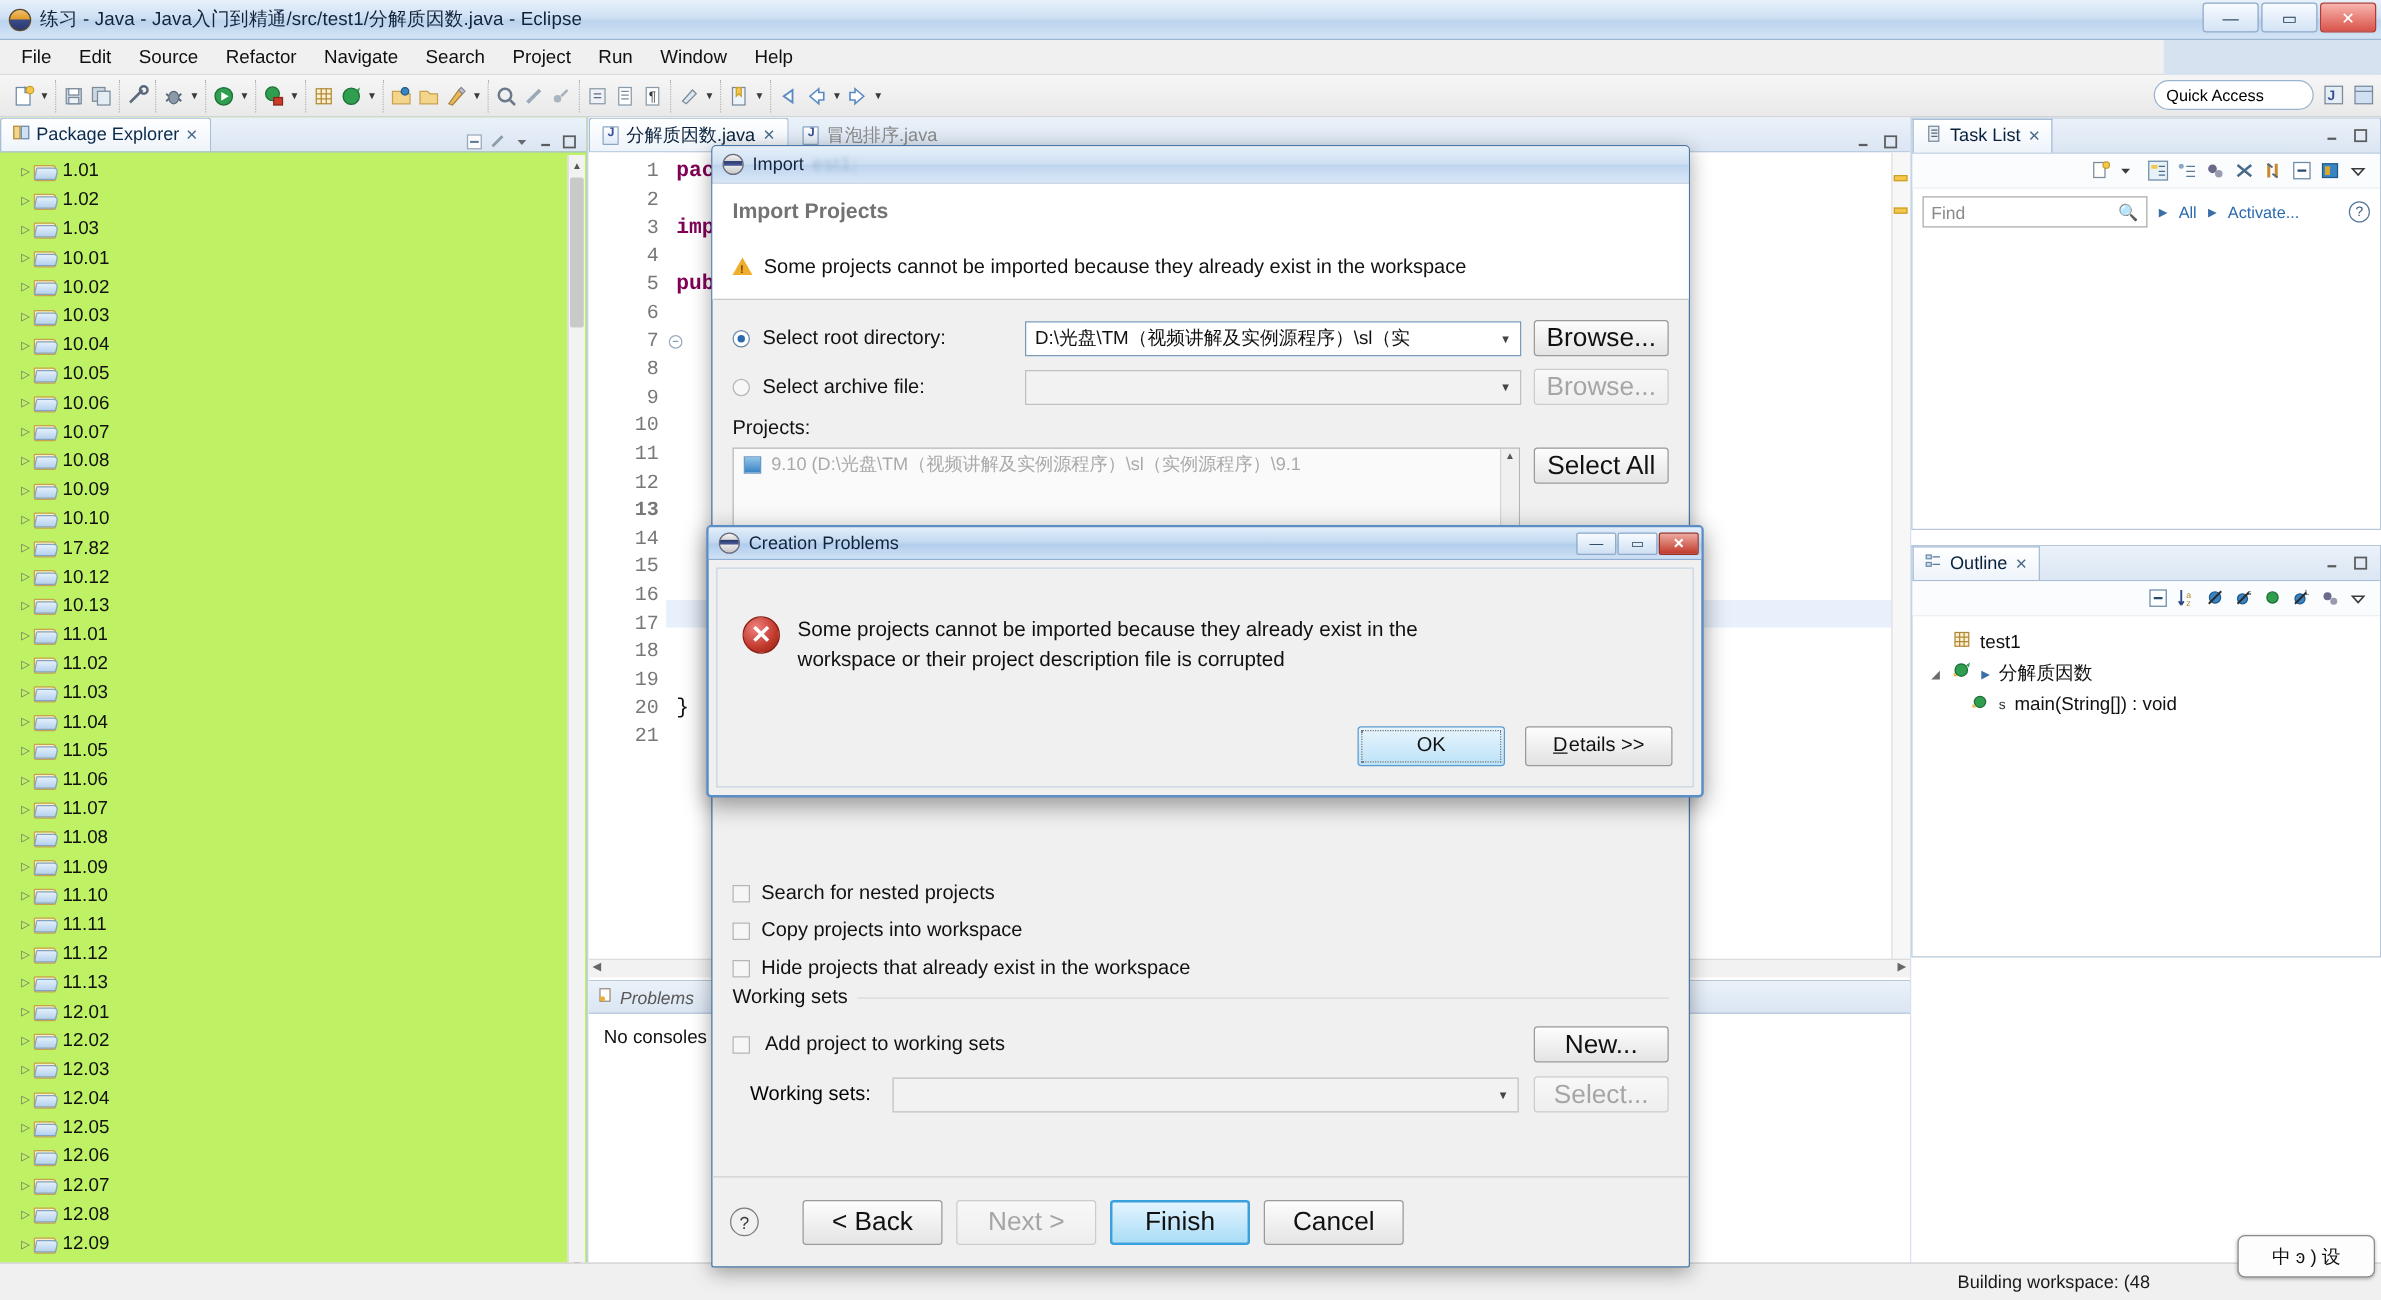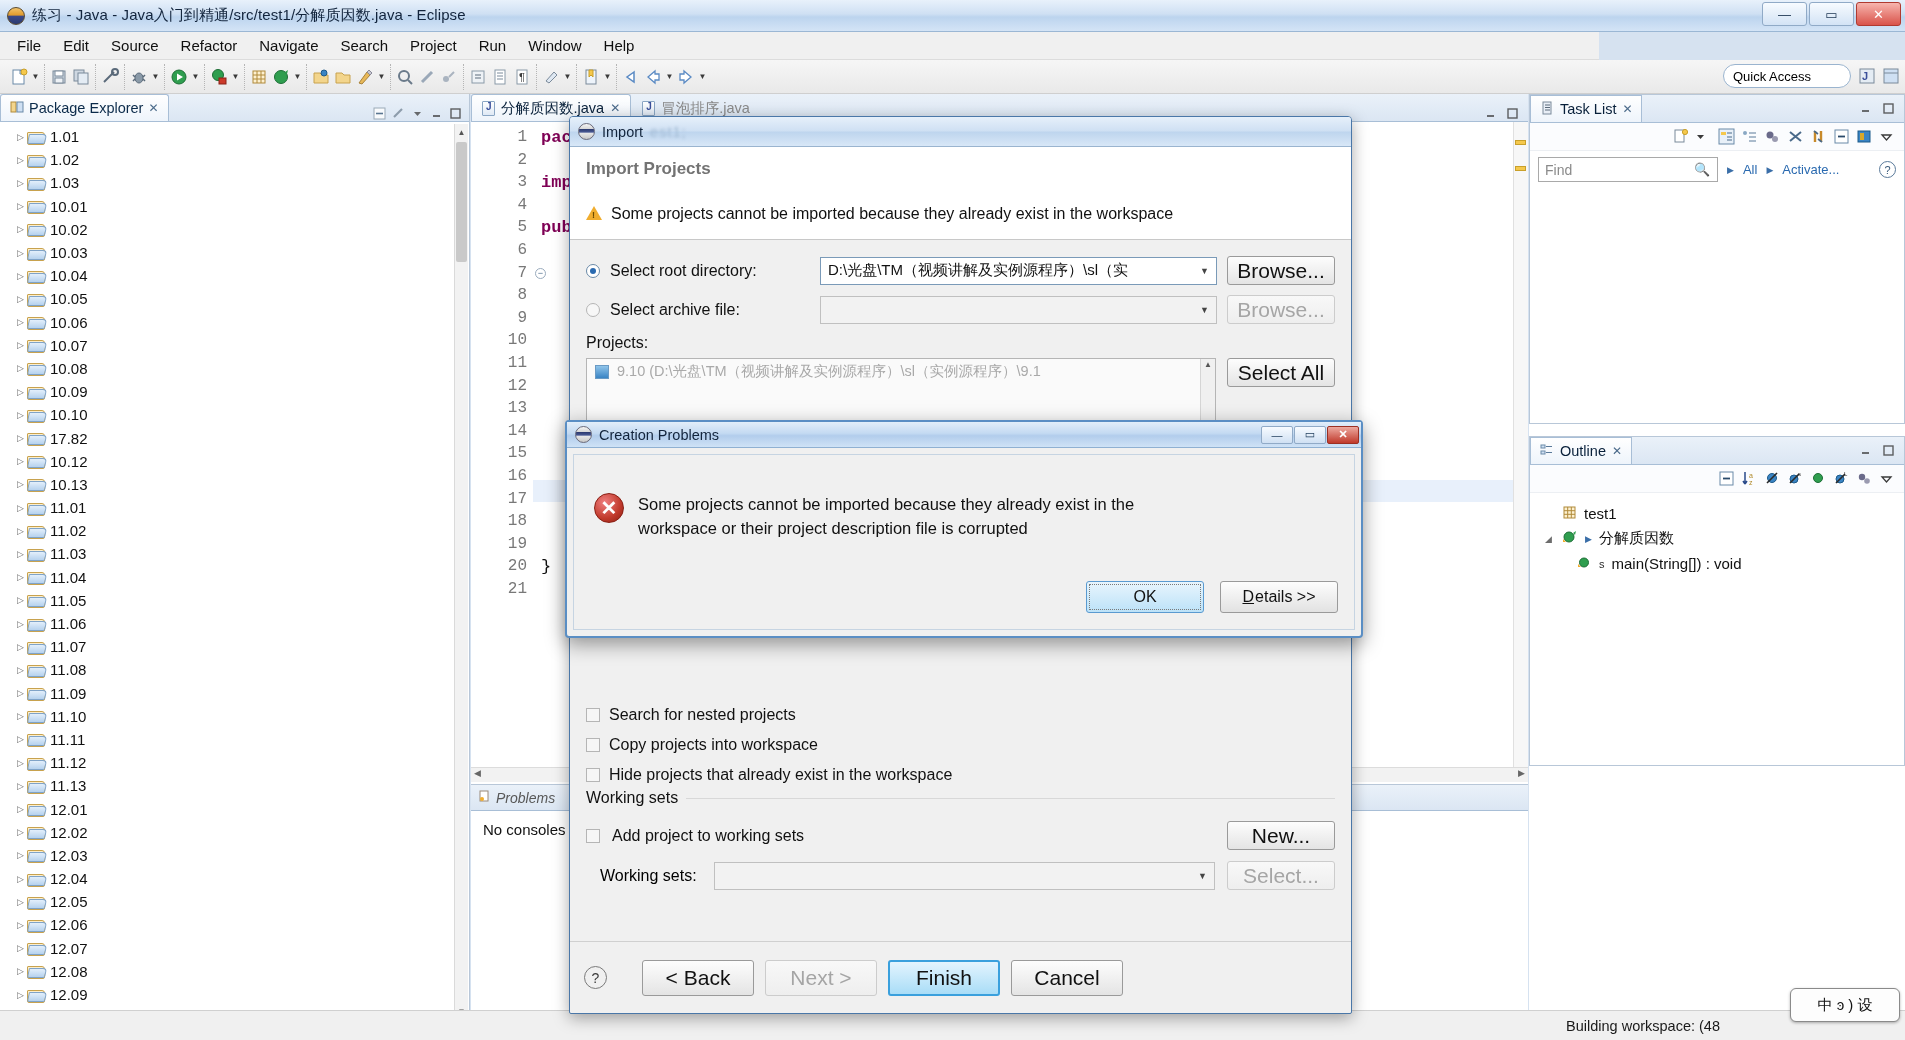--- a/index.html
+++ b/index.html
@@ -28,21 +28,21 @@
   .tb-btns { position:absolute; right:4px; top:2px; display:flex; gap:2px; }
   .tb-btn {
     width:45px;height:24px;border:1px solid #90aac7;border-radius:3px;
     background:linear-gradient(to bottom,#f7fbff,#d3e3f5);
     display:flex;align-items:center;justify-content:center;font-size:13px;color:#1b3350;
   }
   .tb-btn.close { background:linear-gradient(to bottom,#f7b5ae,#d9534a); border-color:#b03a30; color:#fff; }
 
   
   .menubar {
-    position:absolute; top:32px; left:0; width:1599px; height:28px;
+    position:absolute; top:32px; left:0; width:1731px; height:28px;
     background:#f0f0f0; border-bottom:1px solid #dcdcdc;
     display:flex; align-items:center; padding-left:6px;
   }
   .menu-item { padding:3px 11px; font-size:15px; color:#101010; cursor:default; }
 
   
   .toolbar {
     position:absolute; top:60px; left:0; width:1905px; height:34px;
     background:linear-gradient(to bottom,#f6f6f6,#e9e9e9);
     border-bottom:1px solid #cfcfcf; display:flex; align-items:center; padding-left:5px;
@@ -52,21 +52,21 @@
   .ticon { width:20px;height:20px; display:inline-block; position:relative; }
   .caret { width:9px; height:20px; display:flex; align-items:center; justify-content:center; font-size:8px; color:#3a3a3a;}
   .quick {
     position:absolute; right:54px; top:4px; width:128px; height:24px;
     border:1px solid #9ab4cf; border-radius:12px; background:#fff;
     font-size:13px; color:#000000; display:flex; align-items:center; padding-left:9px;
   }
   .tb-right-ic { position:absolute; top:6px; width:20px;height:20px; }
 
   
-  .left-panel { position:absolute; left:0; top:94px; width:470px; height:930px; background:#ffffff; border-right:1px solid #b8c7d8;}
+  .left-panel { position:absolute; left:0; top:94px; width:470px; height:930px; background:#bef264; border-right:1px solid #b8c7d8;}
   .view-tabs {
     height:28px; background:linear-gradient(to bottom,#eaf1f9,#dbe6f3);
     display:flex; align-items:flex-end; border-bottom:1px solid #a8bed6;
   }
   .view-tab {
     height:27px; display:flex; align-items:center; gap:5px; padding:0 9px;
     background:linear-gradient(to bottom,#ffffff,#eef4fb);
     border:1px solid #a8bed6; border-bottom:none; border-top-left-radius:3px;border-top-right-radius:3px;
     font-size:14.5px; color:#0b2a4a;
   }
@@ -727,21 +727,21 @@
           <span class="ln" style="top: 51.2px;">3</span>
           <span class="ln" style="top: 73.8px;">4</span>
           <span class="ln" style="top: 96.4px;">5</span>
           <span class="ln" style="top: 119px;">6</span>
           <span class="ln" style="top: 141.6px;">7</span>
           <span class="ln" style="top: 164.2px;">8</span>
           <span class="ln" style="top: 186.8px;">9</span>
           <span class="ln" style="top: 209.4px;">10</span>
           <span class="ln" style="top: 232px;">11</span>
           <span class="ln" style="top: 254.6px;">12</span>
-          <span class="ln" style="top: 277.2px;">13</span>
+          <span class="ln" style="top: 277.2px; font-weight: bold;">13</span>
           <span class="ln" style="top: 299.8px;">14</span>
           <span class="ln" style="top: 322.4px;">15</span>
           <span class="ln" style="top: 345px;">16</span>
           <span class="ln" style="top: 367.6px;">17</span>
           <span class="ln" style="top: 390.2px;">18</span>
           <span class="ln" style="top: 412.8px;">19</span>
           <span class="ln" style="top: 435.4px;">20</span>
           <span class="ln" style="top: 458px;">21</span>
         </div>
       <div id="codelines">

